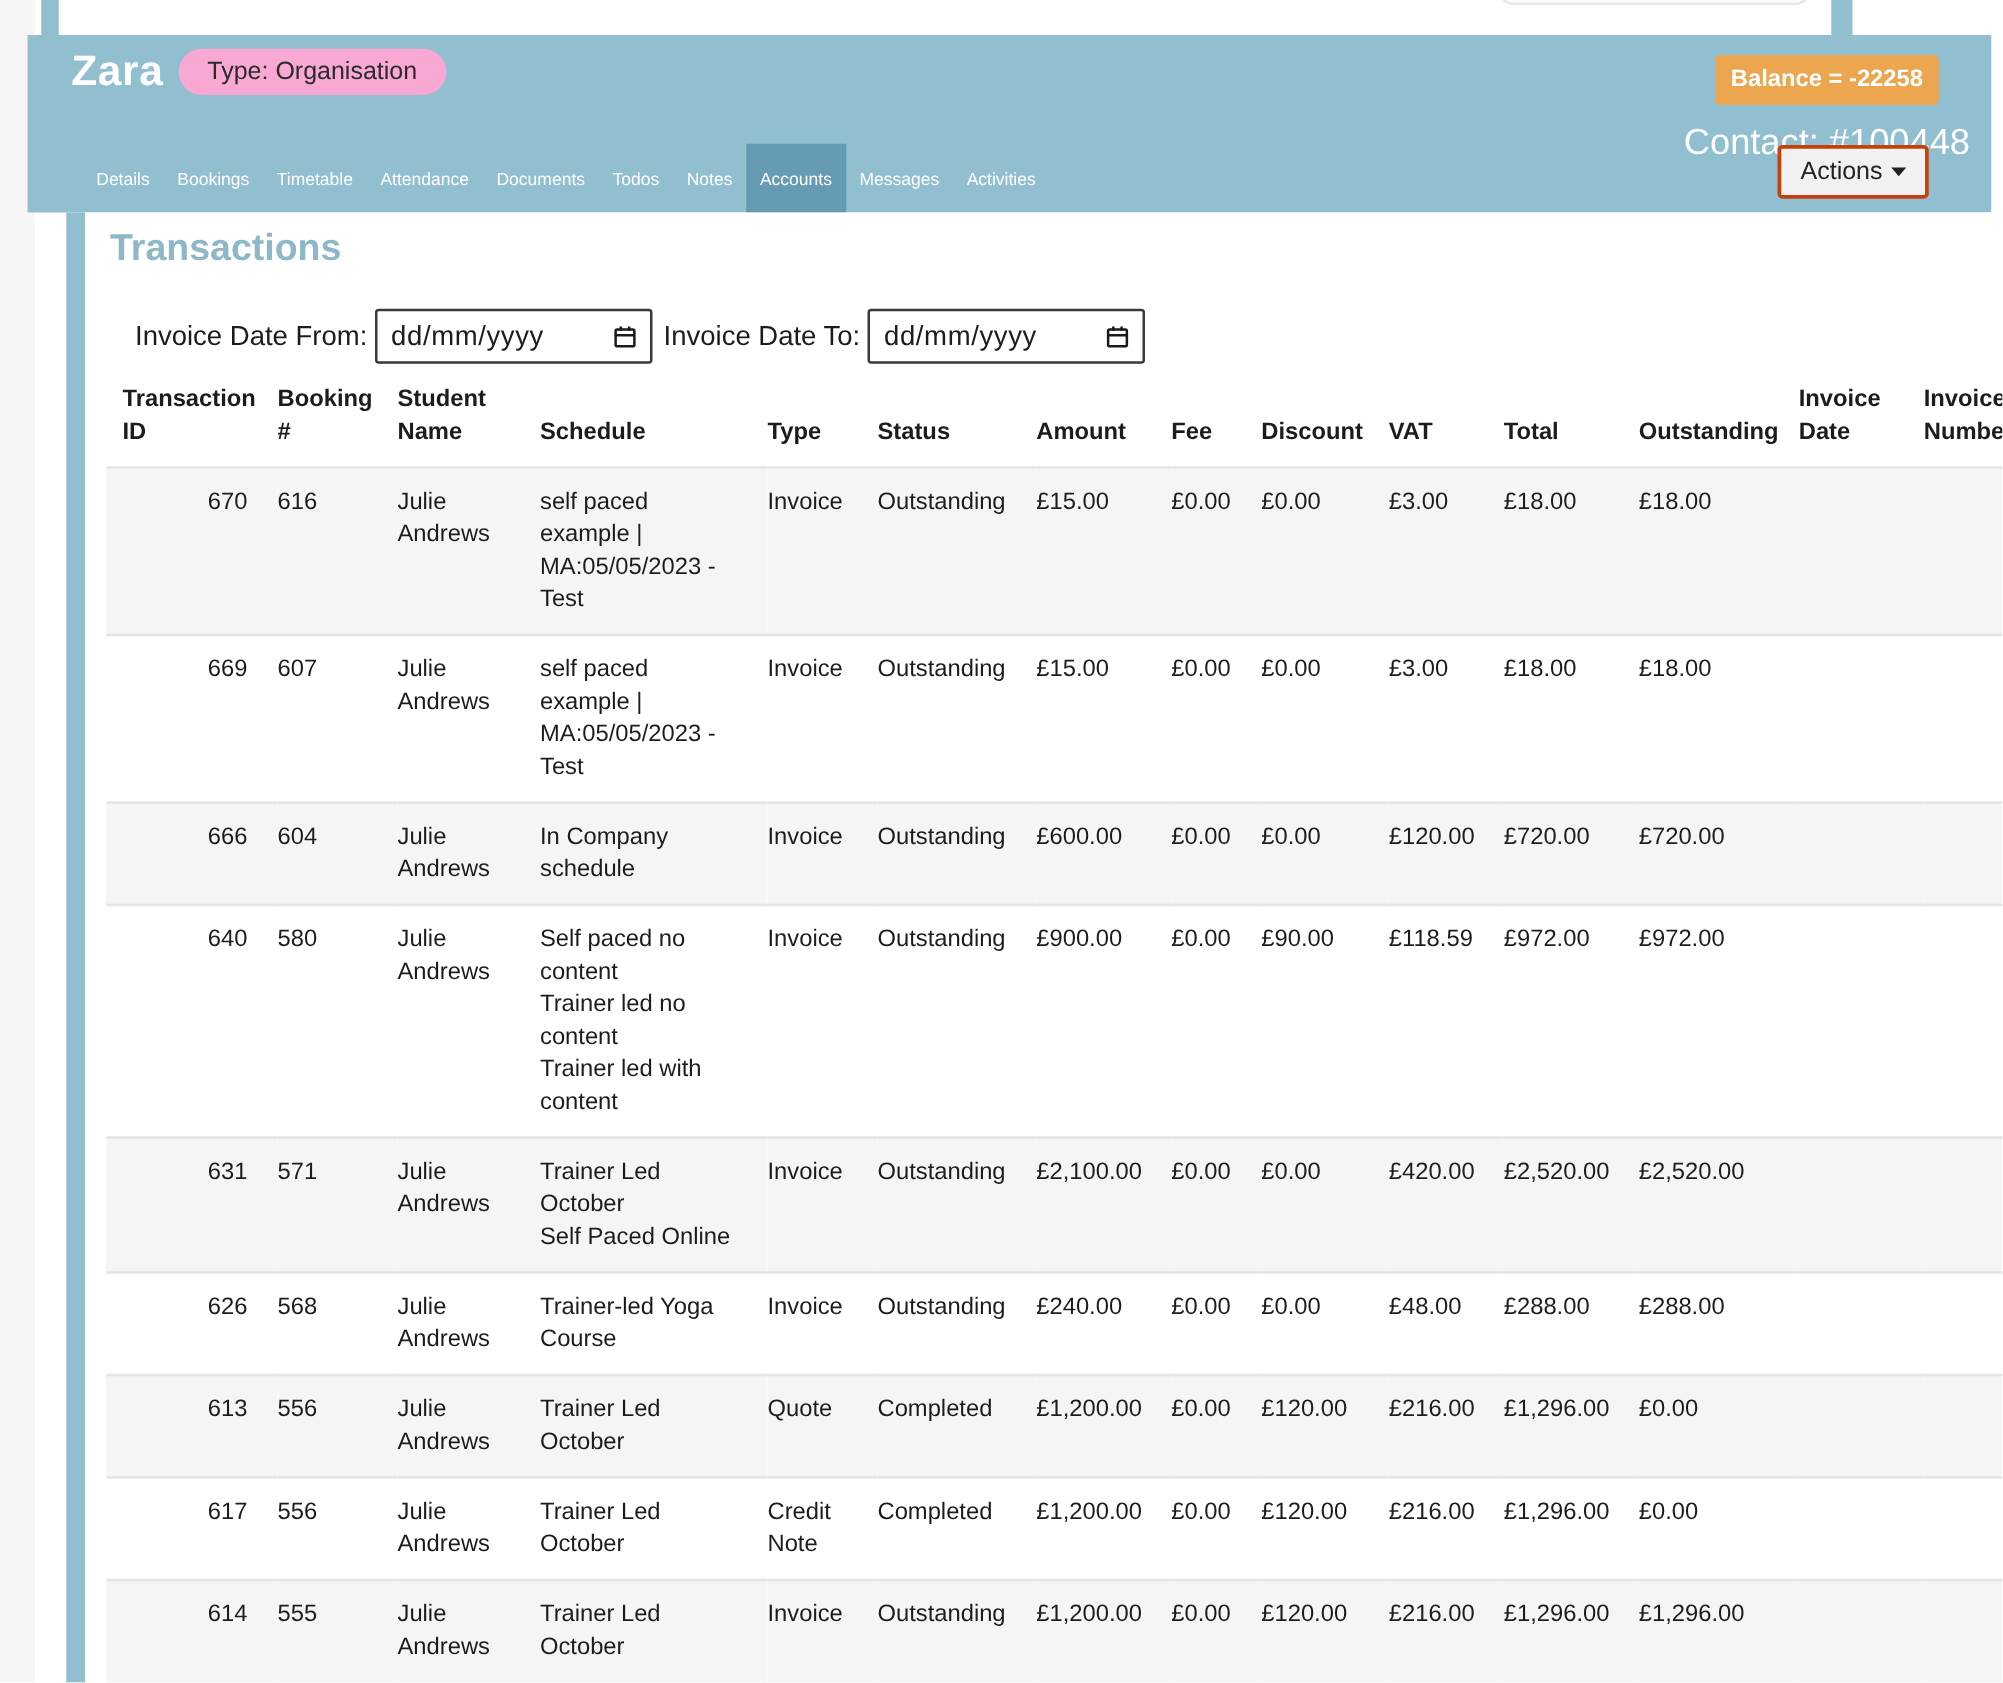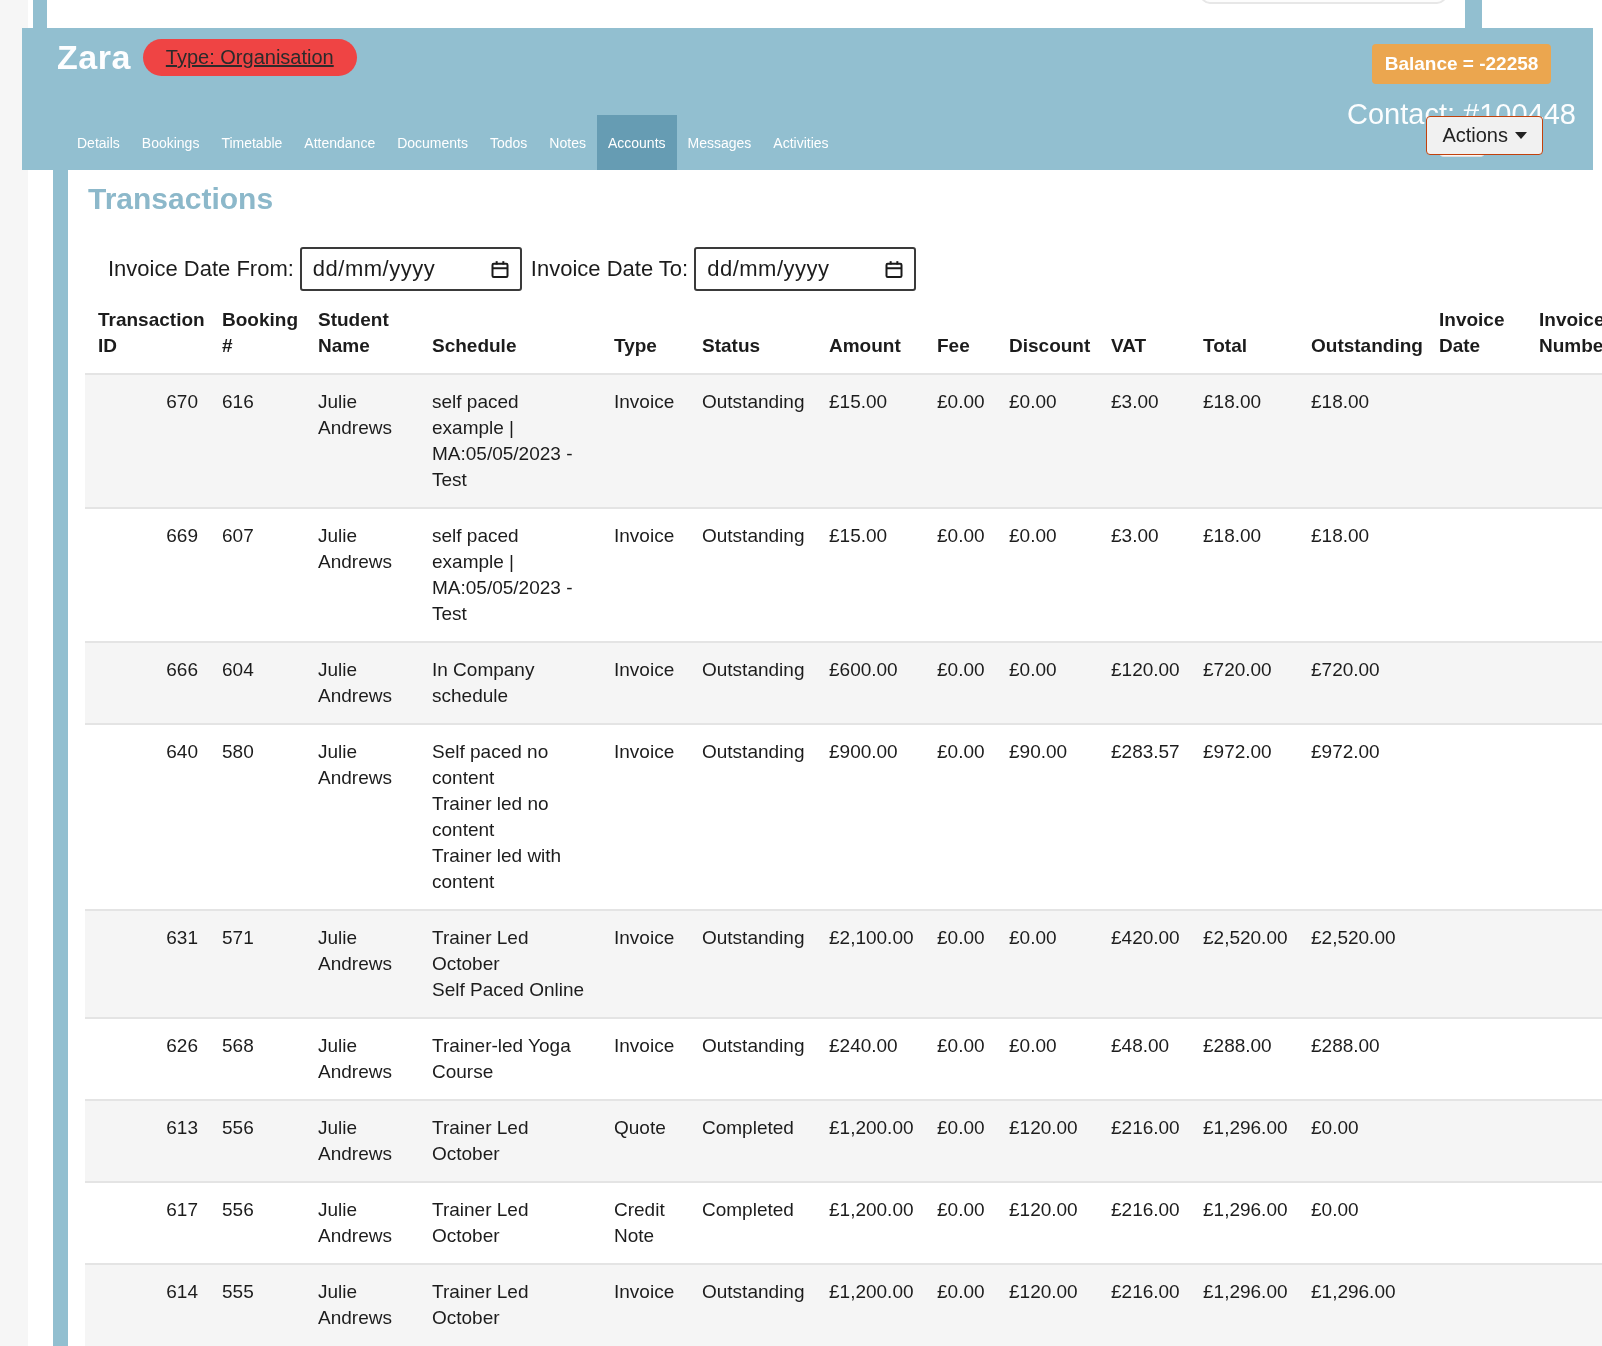--- a/index.html
+++ b/index.html
@@ -12,37 +12,37 @@
     background:#fdfdfd; border:2px solid #e7e7e7; border-radius:10px; }
 
   .blue-nub { position:absolute; top:0; height:29px; background:#92bfd0; }
   .blue-nub.left  { left:33px; width:14px; }
   .blue-nub.right { left:1465px; width:17px; }
 
   .header-band { position:absolute; left:22px; top:28px; width:1571px; height:142px; background:#92bfd0; }
 
   .identity-row { display:flex; align-items:center; gap:12px; padding:10px 0 0 35px; }
   .contact-name { font-size:34px; font-weight:bold; color:#fdfeff; letter-spacing:0.5px; }
-  .type-pill { background:#ef4444; color:#2b2b2b; font-size:20px; border-radius:24px;
-    padding:7px 23px; white-space:nowrap;text-decoration:underline; }
+  .type-pill { background:#f9a8d4; color:#2b2b2b; font-size:20px; border-radius:24px;
+    padding:7px 23px; white-space:nowrap; }
 
   .header-right { position:absolute; right:17px; top:16px; height:50px; display:flex; align-items:center; gap:14px;flex-direction:column; }
   .balance-badge { background:#eba64f; color:#ffffff; font-size:19px; font-weight:bold;
     border-radius:4px; padding:9px 13px; white-space:nowrap; }
   .contact-id { color:#fbfdfe; font-size:29px; white-space:nowrap; }
   .more-button { width:48px; height:48px; background:#f6f6f6; border:1px solid #e0e0e0; border-radius:8px;
     display:flex; align-items:center; justify-content:center; cursor:pointer; }
   .more-button span { color:#222; font-size:15px; font-weight:bold; letter-spacing:1px; line-height:10px; }
 
   .tabs { position:absolute; left:44px; bottom:0; display:flex; }
   .tab { height:55px; display:flex; align-items:center; padding:0 11px; color:#ffffff;
     font-size:14px; font-weight:500; cursor:pointer; white-space:nowrap; }
   .tab.active { background:#669cb3; }
 
-  .actions-button { position:absolute; right:50px; top:88px; background:#f1f1f1; border:1px solid #c2410c;
+  .actions-button { position:absolute; right:50px; top:88px; background:#f1f1f1; border:3px solid #c2410c;
     border-radius:4px; padding:7px 15px; font-size:20px; color:#222; cursor:pointer;
     display:flex; align-items:center; gap:7px; }
   .caret-down { width:0; height:0; border-left:6px solid transparent; border-right:6px solid transparent;
     border-top:7px solid #222; display:inline-block; }
 
   .left-strip { position:absolute; left:53px; top:170px; width:15px; height:1176px; background:#92bfd0; }
 
   .content { position:absolute; left:68px; top:170px; width:1534px; height:1324px; background:#ffffff; overflow:hidden; }
 
   .section-title { margin:12px 0 0 20px; font-size:30px; font-weight:bold; color:#8cb8ca; }
@@ -235,21 +235,21 @@
           <td class="schedule">
             <div>Self paced no content</div>
             <div>Trainer led no content</div>
             <div>Trainer led with content</div>
           </td>
           <td>Invoice</td>
           <td>Outstanding</td>
           <td class="money">£900.00</td>
           <td class="money">£0.00</td>
           <td class="money">£90.00</td>
-          <td class="money">£283.57</td>
+          <td class="money">£118.59</td>
           <td class="money">£972.00</td>
           <td class="money">£972.00</td>
           <td></td>
           <td></td>
         </tr>
         <tr>
           <td>631</td>
           <td>571</td>
           <td>Julie Andrews</td>
           <td class="schedule">

